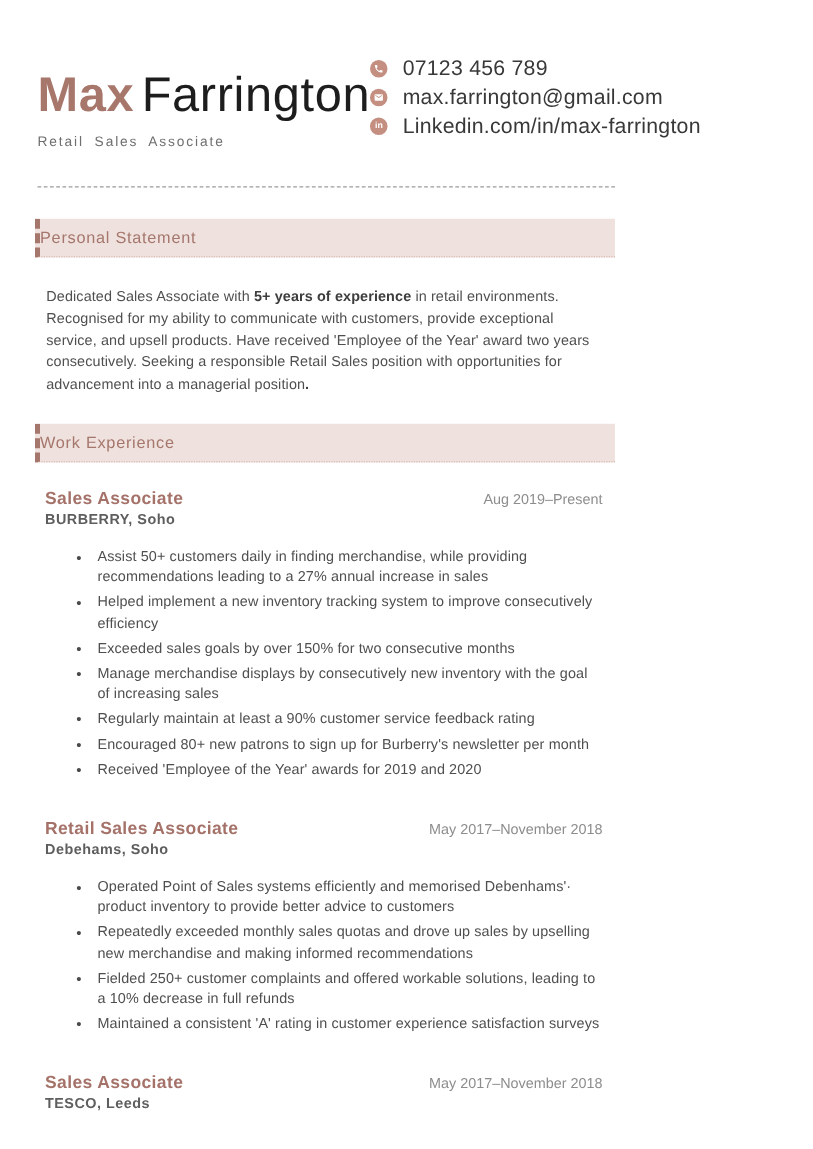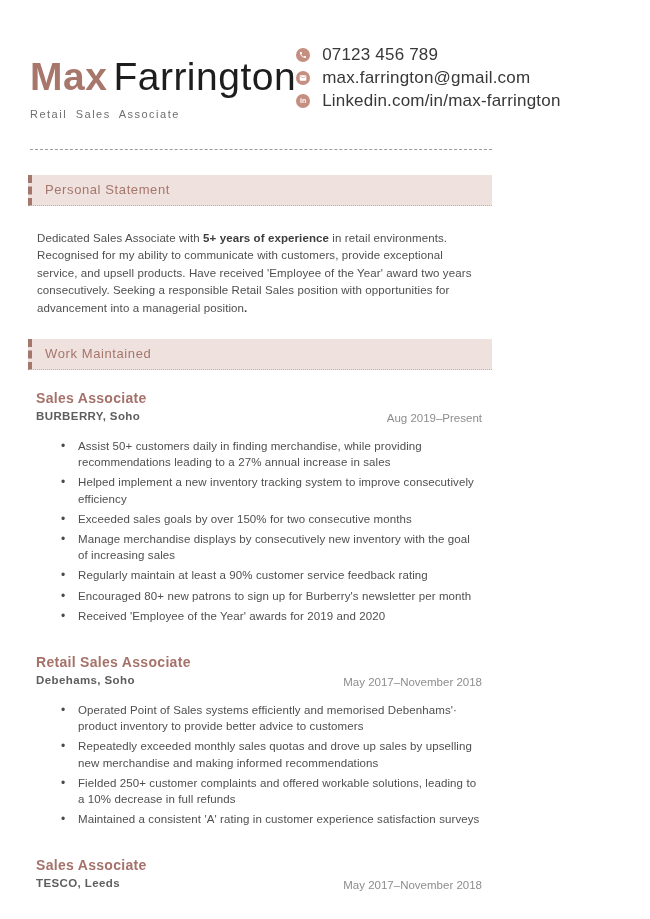--- a/index.html
+++ b/index.html
@@ -74,21 +74,20 @@
 
   
   .section-bar {
     margin: 0 28px;
     height: 31px;
     background: #efe1de;
     border-left: 4px dashed #a5766c;
     border-bottom: 1px dotted #cfa89e;
     display: flex;
     align-items: center;
-    padding-left: 13px;
   }
   .section-bar .section-title {
     font-size: 13px;
     color: #a5766c;
     letter-spacing: 0.6px;
   }
   .bar-personal { margin-top: 25px; }
   .bar-work { margin-top: 22px; }
 
   
@@ -114,21 +113,21 @@
   .jcompany {
     margin-top: 4px;
     font-size: 11.5px;
     font-weight: bold;
     color: #5e5e5e;
     letter-spacing: 0.4px;
   }
   .jdates {
     position: absolute;
     right: 0;
-    top: 22px;
+    top: 4px;
     font-size: 11.5px;
     color: #8d8d8d;
   }
   .bullets { margin-top: 16px; list-style: none; }
   .bullets li {
     position: relative;
     padding-left: 42px;
     font-size: 11.5px;
     line-height: 16.2px;
     color: #4f4f4f;
@@ -185,21 +184,21 @@
 
   <section>
     <div class="section-bar bar-personal">
       <span class="section-title">Personal Statement</span>
     </div>
     <p class="statement"><span>Dedicated Sales Associate with </span><b>5+ years of experience</b><span> in retail environments. Recognised for my ability to communicate with customers, provide exceptional service, and upsell products. Have received 'Employee of the Year' award two years consecutively. Seeking a responsible Retail Sales position with opportunities for advancement into a managerial position</span><b>.</b></p>
   </section>
 
   <section>
     <div class="section-bar bar-work">
-      <span class="section-title">Work Maintained</span>
+      <span class="section-title">Work Experience</span>
     </div>
 
     <article class="job first">
       <div class="job-head">
         <h3 class="jtitle">Sales Associate</h3>
         <div class="jcompany">BURBERRY, Soho</div>
         <div class="jdates">Aug 2019–Present</div>
       </div>
       <ul class="bullets">
           <li>Assist 50+ customers daily in finding merchandise, while providing recommendations leading to a 27% annual increase in sales</li>

